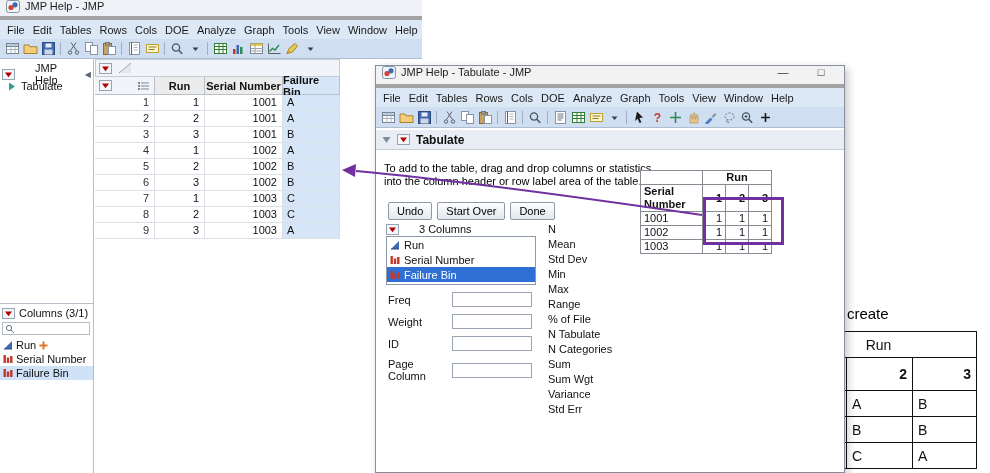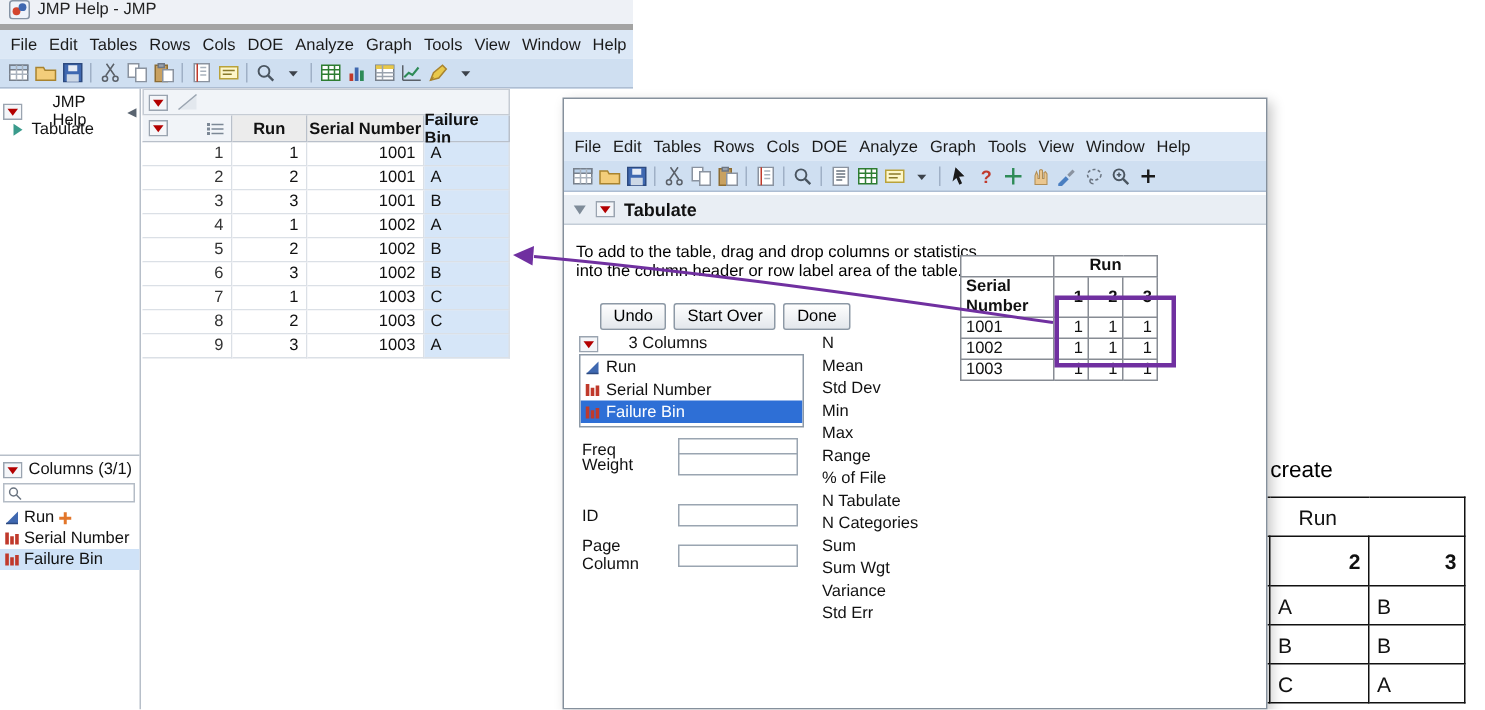--- a/index.html
+++ b/index.html
@@ -57,21 +57,21 @@
   #dialog .titlebar{height:22px;background:#f2f2f2;}
   #dialog .menubar{top:22px;}
   #dialog .toolbar{top:41px;height:21px;}
   .winbtns{margin-left:auto;display:flex;gap:16px;padding-right:6px;}
   .winbtn{width:22px;text-align:center;font-size:11px;color:#333;}
   .tab-band{position:absolute;left:0;top:64px;right:0;height:20px;background:#e9eef4;
     border-bottom:1px solid #c4cdd7;display:flex;align-items:center;gap:6px;padding:0 6px;}
   .tab-band b{font-size:12px;}
   .instr{position:absolute;left:8px;font-size:11px;color:#000;white-space:nowrap;}
   .l1{top:96px;}.l2{top:109px;}
-  .btn-row{position:absolute;left:24px;top:136px;display:flex;gap:5px;}
+  .btn-row{position:absolute;left:12px;top:136px;display:flex;gap:5px;}
   .jbtn{font-family:inherit;font-size:11px;height:18px;padding:0 8px;
     background:linear-gradient(#fefefe,#e3e7ec);border:1px solid #8d99a6;border-radius:2px;}
   .cl-header{position:absolute;left:10px;top:157px;display:flex;align-items:center;gap:20px;}
   .cl-box{position:absolute;left:10px;top:170px;width:150px;height:49px;background:#fff;
     border:1px solid #8d99a6;overflow:hidden;}
   .dlg-col-item{display:flex;align-items:center;gap:4px;height:15px;padding-left:3px;white-space:nowrap;}
   .dlg-col-item.sel-dark{background:var(--selection-blue);color:#fff;}
   #drop-zones{position:absolute;left:0;top:0;}
   .dz-row{position:absolute;left:12px;display:flex;align-items:center;width:160px;}
   .dz-label{width:64px;font-size:11px;}
@@ -401,20 +401,34 @@
         <div class="grid-row">
           <div class="gc c0">9</div>
           <div class="gc c1">3</div>
           <div class="gc c2">1003</div>
           <div class="gc c3">A</div>
         </div>
       </div>
   </div>
 
   <div id="dialog">
+    <div class="titlebar">
+      <span class="js-icon">
+          <svg width="14" height="13" viewBox="0 0 14 13">
+            <rect x="0.5" y="0.5" width="13" height="12" rx="2" fill="#eef3fa" stroke="#8694a5"></rect>
+            <circle cx="5" cy="7.5" r="2.6" fill="#d3452e"></circle>
+            <circle cx="9" cy="4.8" r="2.6" fill="#3f68b0"></circle>
+          </svg>
+        </span>
+      <span class="title-text">JMP Help - Tabulate - JMP</span>
+      <span class="winbtns">
+        <span class="winbtn">—</span>
+        <span class="winbtn">□</span>
+      </span>
+    </div>
     <div class="menubar">
         <span class="menu-item">File</span>
         <span class="menu-item">Edit</span>
         <span class="menu-item">Tables</span>
         <span class="menu-item">Rows</span>
         <span class="menu-item">Cols</span>
         <span class="menu-item">DOE</span>
         <span class="menu-item">Analyze</span>
         <span class="menu-item">Graph</span>
         <span class="menu-item">Tools</span>
@@ -612,21 +626,21 @@
           </span>
           <span>Failure Bin</span>
         </div>
       </div>
 
     <div id="drop-zones">
         <div class="dz-row" style="top: 226px;">
           <span class="dz-label">Freq</span>
           <input class="dz-input" style="">
         </div>
-        <div class="dz-row" style="top: 236px;">
+        <div class="dz-row" style="top: 248px;">
           <span class="dz-label">Weight</span>
           <input class="dz-input" style="">
         </div>
         <div class="dz-row" style="top: 270px;">
           <span class="dz-label">ID</span>
           <input class="dz-input" style="">
         </div>
         <div class="dz-row" style="top: 292px;">
           <span class="dz-label">Page Column</span>
           <input class="dz-input" style="">

